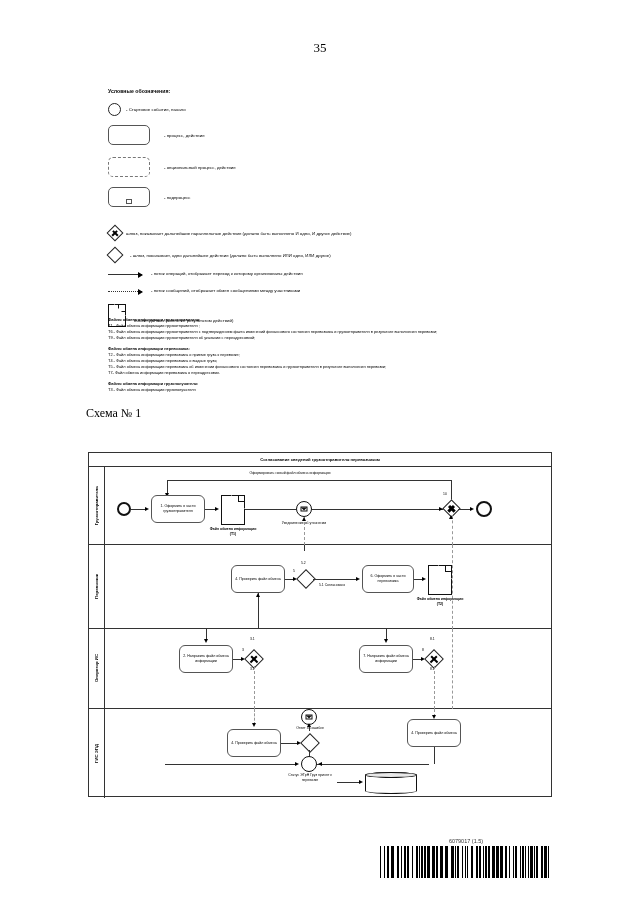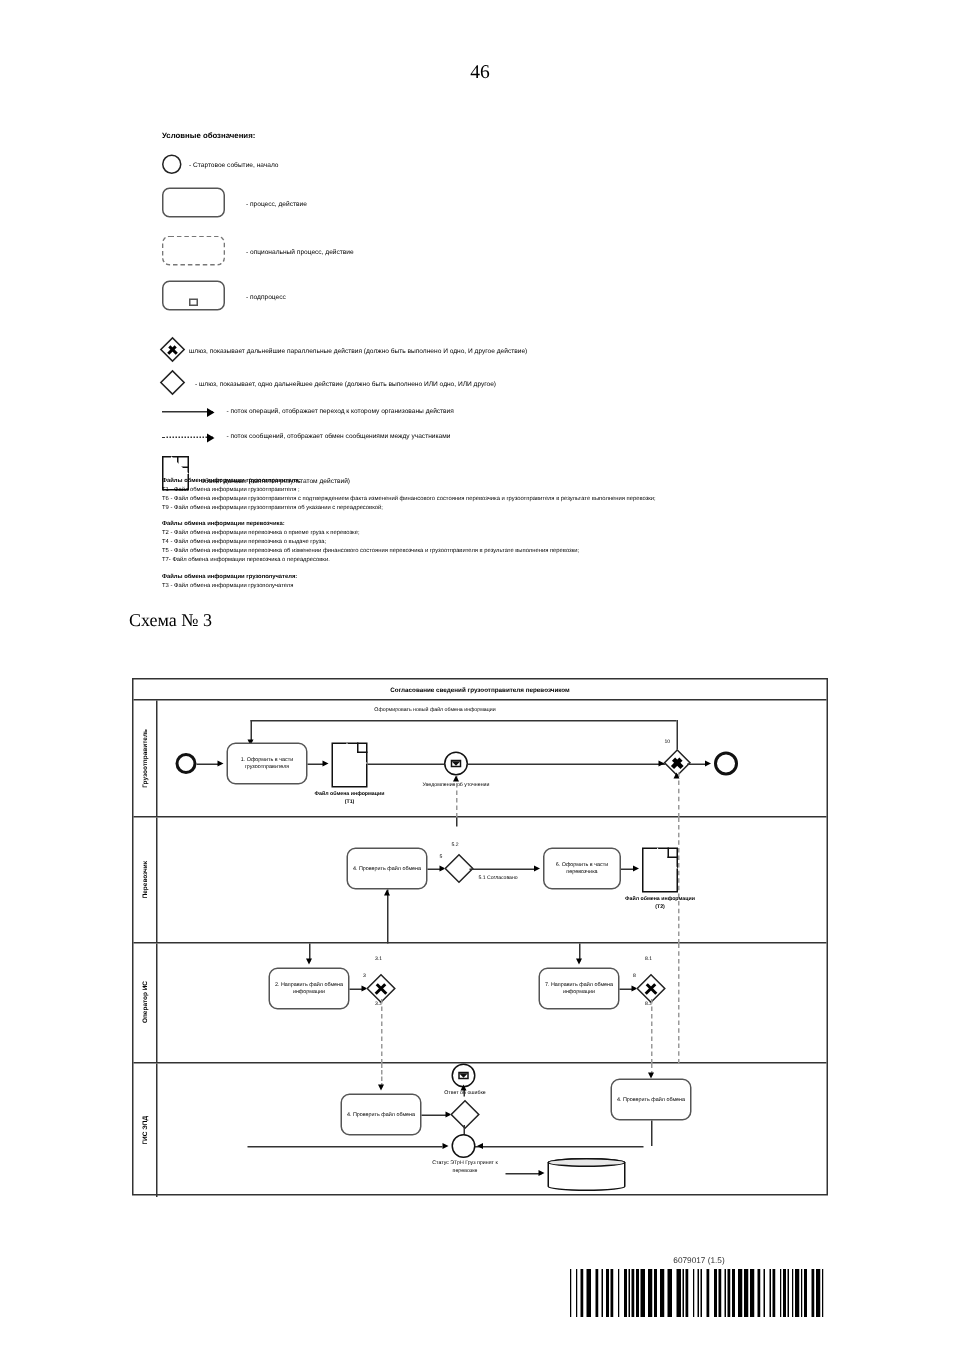--- a/index.html
+++ b/index.html
@@ -72,21 +72,21 @@
   .arrow-u{position:absolute;width:0;height:0;border-bottom:4px solid #000;border-left:2.5px solid transparent;border-right:2.5px solid transparent;}
   
   .barcode-wrap{position:absolute;left:380px;top:838px;width:172px;}
   .barcode-label{text-align:center;font-size:5.5px;font-family:"Liberation Sans",sans-serif;color:#333;margin-bottom:2px;}
   .barcode{height:32px;display:flex;align-items:stretch;}
   .barcode i{display:block;height:100%;}
 </style>
 </head>
 <body>
 
-<div class="page-number">46</div>
+<div class="page-number">35</div>
 
 <div class="legend">
   <div class="legend-title">Условные обозначения:</div>
 
   <div class="legend-row" style="height:22px">
     <div class="sym" style="top:0">
         <div class="circ-start"></div>
       </div>
     <div class="lbl" style="left:18px;top:4px">- Стартовое событие, начало</div>
   </div>
@@ -161,21 +161,21 @@
     <p>Т4 -  Файл обмена информации перевозчика о выдаче груза;</p>
     <p>Т5 - Файл обмена информации перевозчика об изменении финансового состояния перевозчика и грузоотправителя в результате выполнения перевозки;</p>
     <p>Т7- Файл обмена информации перевозчика о переадресовки.</p>
   </div>
   <div class="grp">
     <h4>Файлы обмена информации грузополучателя:</h4>
     <p>Т3 - Файл обмена информации грузополучателя</p>
   </div>
 </div>
 
-<div class="scheme-caption">Схема № 3</div>
+<div class="scheme-caption">Схема № 1</div>
 
 <div class="diagram">
   <div class="diag-title">Согласование сведений грузоотправителя перевозчиком</div>
 
   <div class="lanes">
 
     <div class="lane" style="height:78px">
       <div class="lane-hdr">
         <span>Грузоотправитель</span>
       </div>

